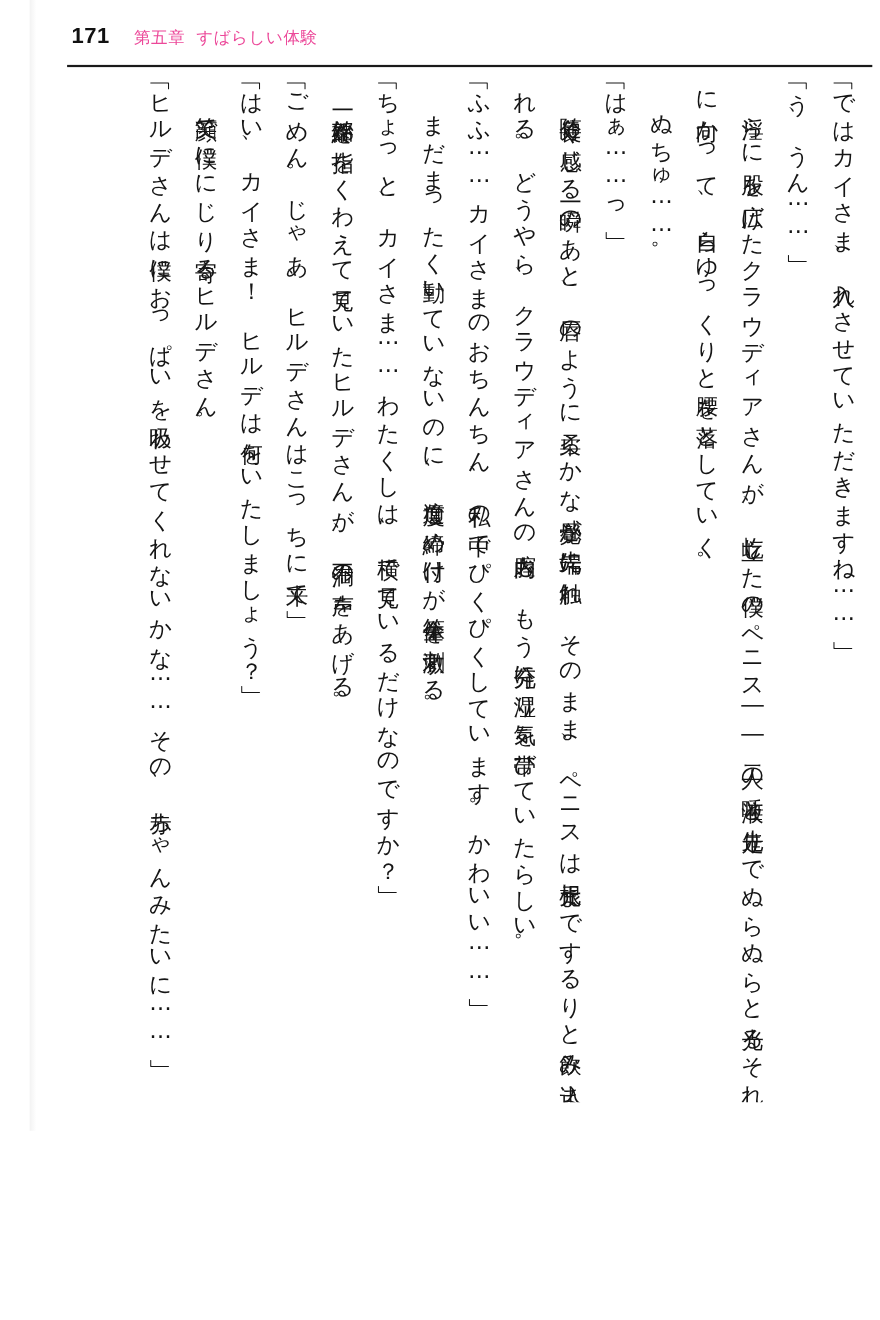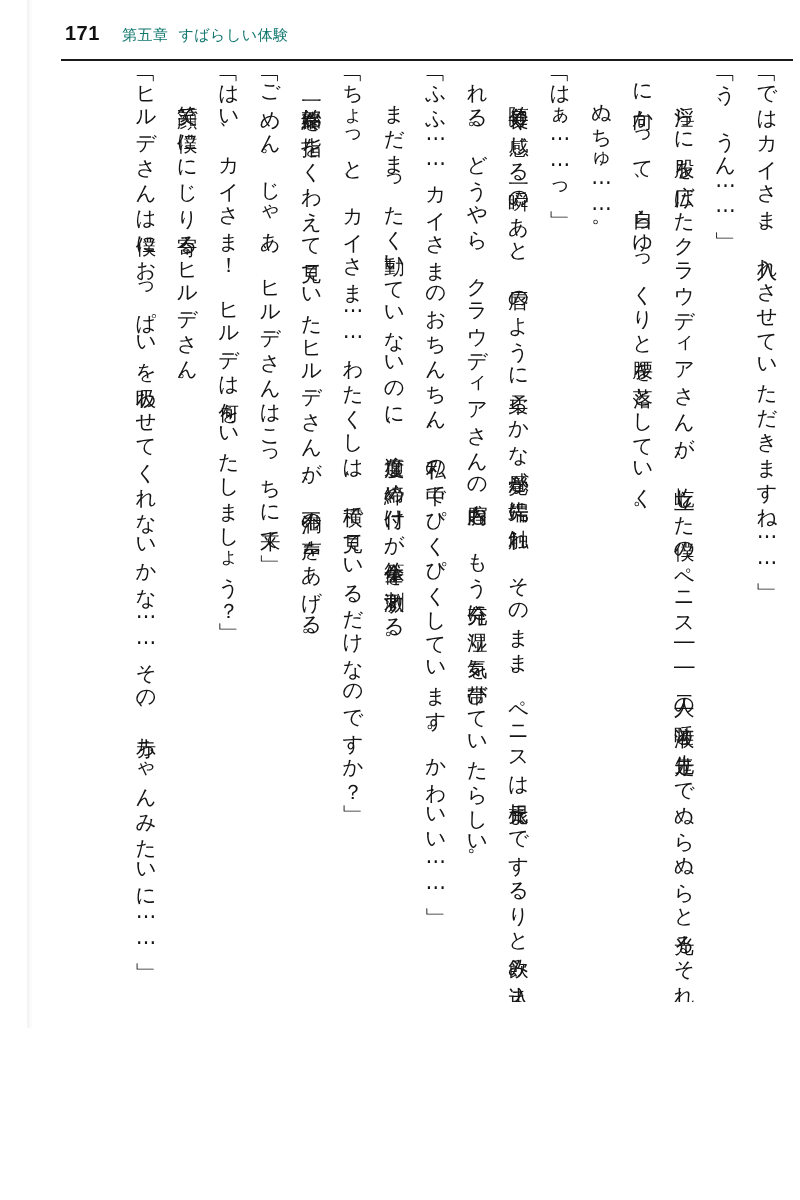--- a/index.html
+++ b/index.html
@@ -38,21 +38,21 @@
   .folio {
     font-family: "Liberation Sans", sans-serif;
     font-weight: bold;
     font-size: 20px;
     letter-spacing: 0.5px;
     color: #111;
   }
   .running-head {
     font-family: "DejaVu Sans", "Liberation Sans", sans-serif;
     font-size: 15px;
-    color: #0f766e;
+    color: #ec4899;
     letter-spacing: 0.5px;
   }
   .rh-chapter { margin-right: 10px; }
 
   .rule {
     height: 2px;
     background: #1a1a1a;
     margin: 3px 0 0 0;
     flex: 0 0 auto;
   }

